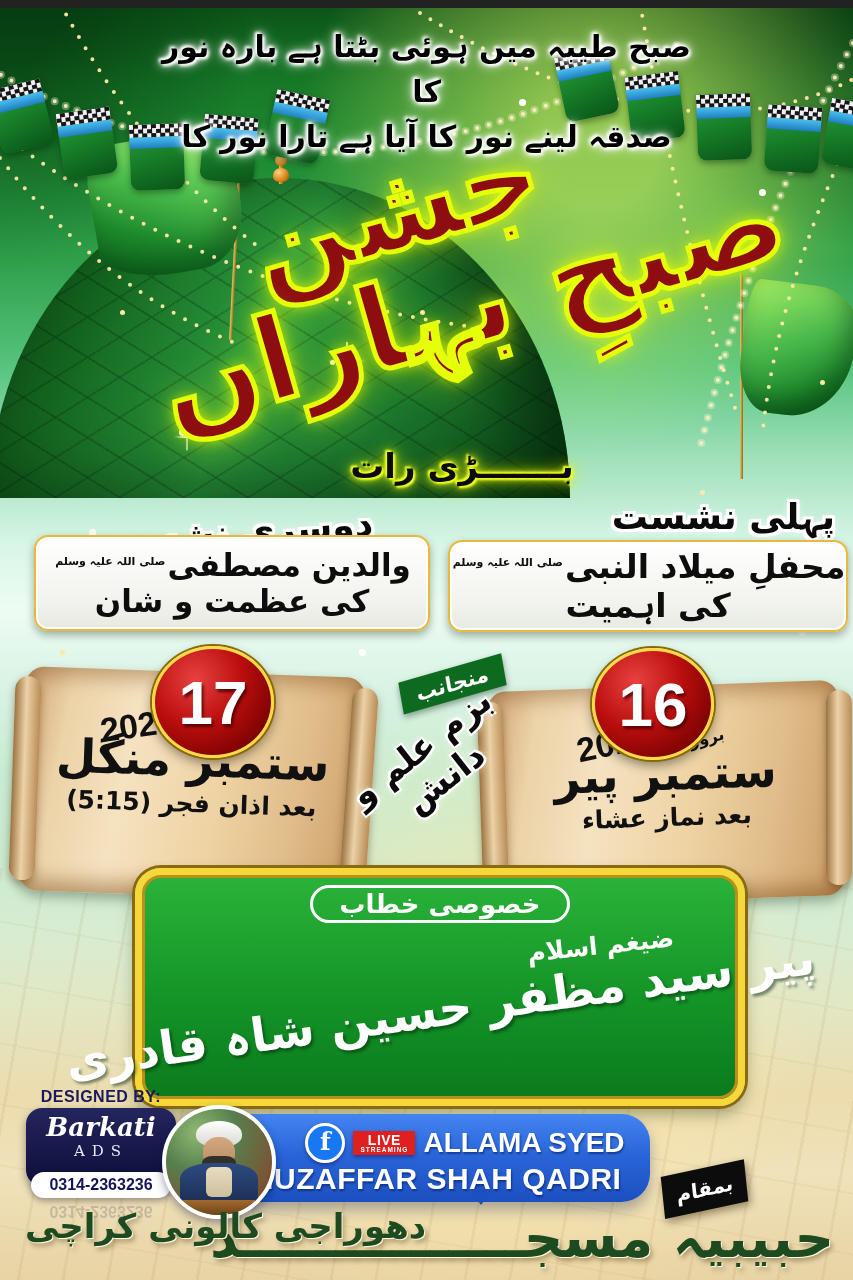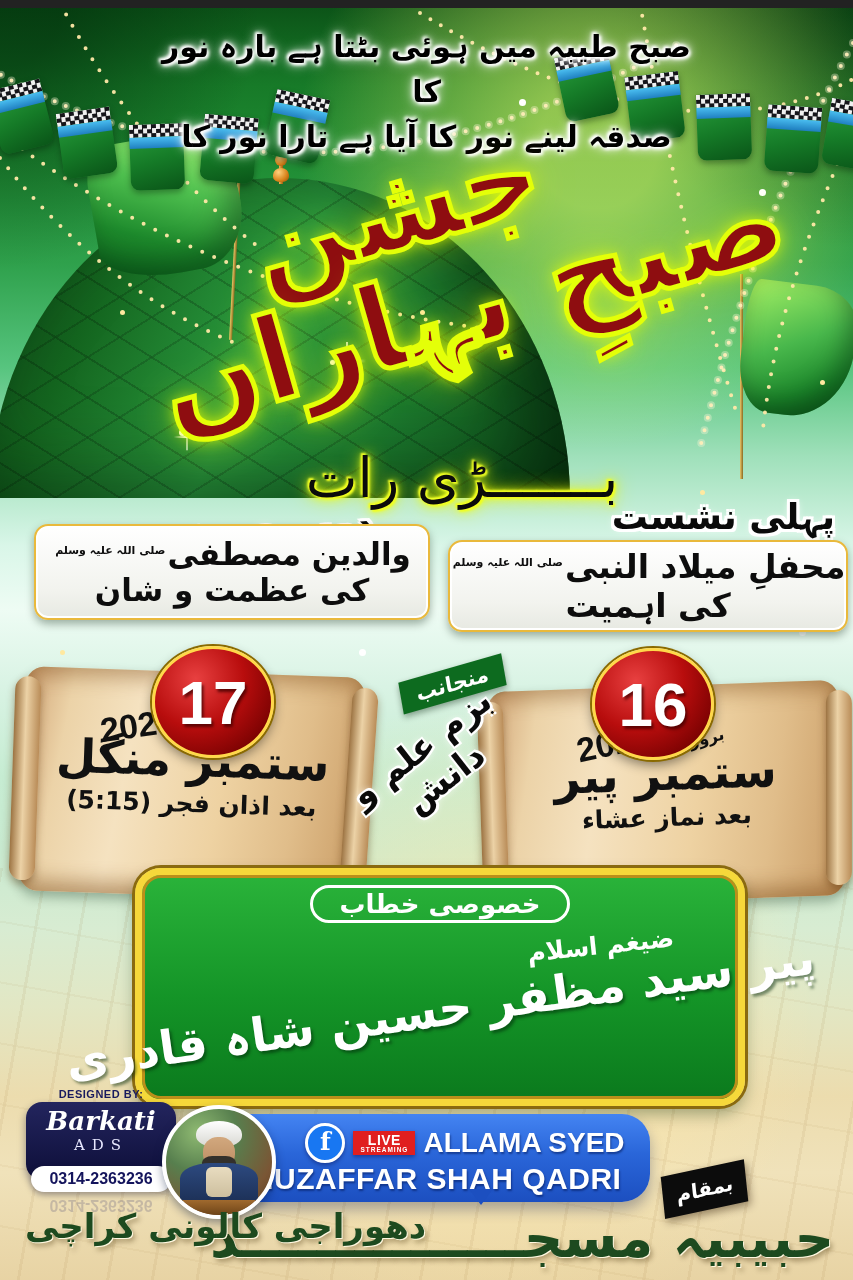--- a/index.html
+++ b/index.html
@@ -82,34 +82,34 @@
     text-shadow:0 0 5px #fff,0 0 9px #fff,0 0 14px #fff,2px 2px 3px #fff,-2px -2px 3px #fff;}
   
   .title{position:absolute;left:175px;top:128px;width:620px;height:340px;
     transform:rotate(-16deg);direction:rtl;text-align:center;pointer-events:none;}
   .title .t1,.title .t2{display:block;font-weight:bold;color:#8e0d10;white-space:nowrap;
     -webkit-text-stroke:5px #e4ff08;
     text-shadow:0 0 16px rgba(234,255,0,.95),0 0 42px rgba(234,255,0,.55);}
   .title .t1{font-size:112px;line-height:.95;margin-right:120px;}
   .title .t2{font-size:116px;line-height:1;}
   .subtitle{position:absolute;left:272px;top:438px;width:380px;direction:rtl;text-align:center;
-    font-size:55px;font-weight:normal;color:#0b0b0b;
+    font-size:34px;font-weight:bold;color:#0b0b0b;
     text-shadow:0 0 6px #f2ff2e,0 0 12px #eaff00,0 0 20px #eaff00,2px 2px 2px #f2ff2e,-2px -2px 2px #f2ff2e;}
   
   .session-header{direction:rtl;font-weight:bold;color:#0a0a0a;white-space:nowrap;
     text-shadow:-3px -3px 0 #fff,3px -3px 0 #fff,-3px 3px 0 #fff,3px 3px 0 #fff,0 -3px 0 #fff,0 3px 0 #fff,-3px 0 0 #fff,3px 0 0 #fff,0 0 10px #fff;}
   .sh-first{position:absolute;right:18px;top:488px;font-size:36px;}
   .sh-second{position:absolute;left:104px;top:504px;font-size:36px;transform:rotate(-4deg);}
   .session-box{position:absolute;direction:rtl;text-align:center;
     background:linear-gradient(180deg,#ffffff 0%,#f2f3ee 70%,#e7e9e2 100%);
     border:2px solid #e9b93c;border-radius:14px;
     box-shadow:0 4px 8px rgba(0,30,10,.35), inset 0 0 0 2px #fff;
     color:#0d0d0d;font-weight:bold;display:flex;align-items:center;justify-content:center;}
   .sb-first{left:448px;top:532px;width:396px;height:88px;font-size:33px;}
-  .sb-second{left:34px;top:516px;width:392px;height:92px;font-size:31px;}
+  .sb-second{left:34px;top:527px;width:392px;height:92px;font-size:31px;}
   .hon{display:inline-block;font-size:11px;vertical-align:super;margin:0 2px;line-height:1;}
   
   .scroll{position:absolute;direction:rtl;text-align:center;color:#111;
     background:linear-gradient(100deg,#cfa273 0%,#ecd3a8 14%,#f5e2c0 32%,#eed2a2 58%,#e0bd8a 78%,#c89a63 100%);
     border-radius:20px/26px;
     box-shadow:inset 0 10px 18px rgba(120,70,20,.35), inset 0 -12px 18px rgba(120,70,20,.4), 0 6px 12px rgba(0,30,10,.3);}
   .scroll::before,.scroll::after{content:"";position:absolute;top:10px;bottom:10px;width:26px;border-radius:13px;
     background:linear-gradient(90deg,#9c7342,#ecd2a6 45%,#b98c58);box-shadow:0 4px 8px rgba(90,50,10,.4);}
   .scroll::before{left:-8px;}
   .scroll::after{right:-8px;transform:rotate(2deg);}
@@ -142,21 +142,21 @@
     box-shadow:0 0 0 3px #8a6a10, inset 0 0 0 3px #bb8f1a, 0 8px 16px rgba(0,40,10,.35);text-align:right;}
   .speech-header{margin:10px auto 0;display:table;direction:rtl;padding:1px 26px;
     border:3px solid #fff;border-radius:999px;color:#fff;font-size:26px;font-weight:bold;}
   .speech-prefix{position:absolute;right:64px;top:56px;color:#fff;font-size:25px;font-weight:bold;
     direction:rtl;transform:rotate(-6deg);}
   .speech-name{position:absolute;left:50%;top:118px;transform:translate(-50%,-20%) rotate(-8deg);
     color:#fff;font-size:47px;font-weight:bold;white-space:nowrap;direction:rtl;
     text-shadow:2px 3px 3px rgba(0,40,10,.5);}
   
   .designer{position:absolute;left:26px;top:1080px;width:150px;text-align:center;font-family:"Liberation Sans",sans-serif;}
-  .designer-label{font-size:11px;font-weight:800;color:#181a5e;letter-spacing:.5px;}
+  .designer-label{font-size:16px;font-weight:800;color:#181a5e;letter-spacing:.5px;}
   .designer-card{position:relative;margin-top:2px;background:linear-gradient(180deg,#23255e,#0d0e38);
     border-radius:16px;padding:6px 6px 26px;box-shadow:0 4px 8px rgba(0,0,40,.4);}
   .designer-name{color:#fff;font-family:"DejaVu Serif",serif;font-style:italic;font-weight:bold;font-size:26px;line-height:1;}
   .designer-sub{color:#e8e8ff;font-family:"DejaVu Serif",serif;font-size:15px;letter-spacing:7px;margin-top:2px;}
   .designer-phone{position:absolute;left:5px;right:5px;bottom:-12px;background:#fff;border-radius:999px;
     color:#14145c;font-weight:800;font-size:16px;padding:4px 0;box-shadow:0 3px 6px rgba(0,0,40,.35);}
   .designer-mirror{margin-top:16px;transform:scaleY(-1);opacity:.18;color:#14145c;font-weight:800;font-size:16px;}
   
   .live{position:absolute;left:220px;top:1106px;width:430px;height:88px;
     background:linear-gradient(180deg,#4484f2 0%,#2a66d9 45%,#1c4fc0 100%);

